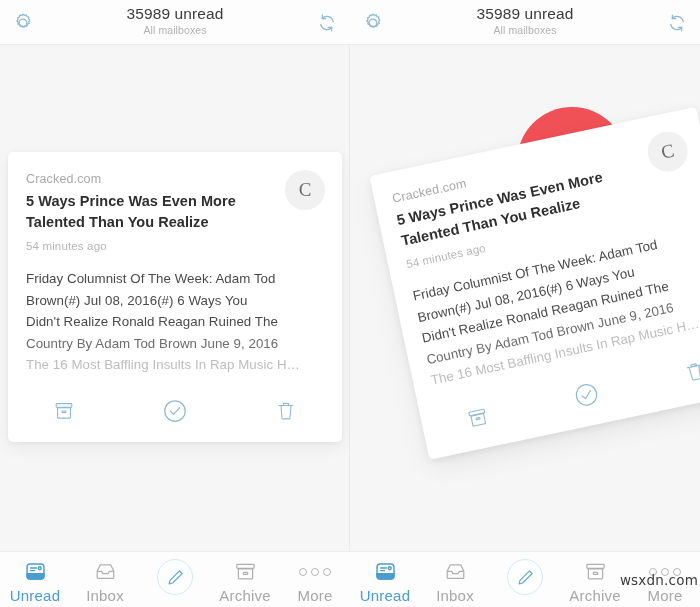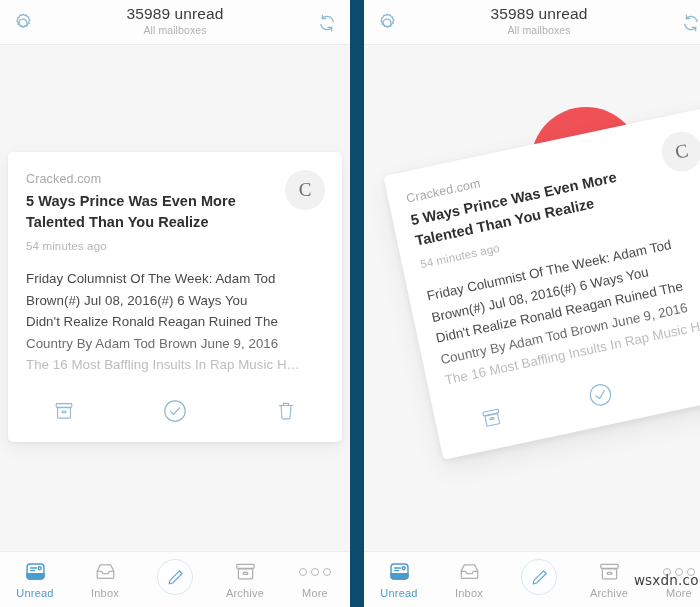--- a/index.html
+++ b/index.html
@@ -13,23 +13,22 @@
     overflow: hidden;
     background: #f7f7f7;
     font-family: "Liberation Sans", sans-serif;
     -webkit-font-smoothing: antialiased;
   }
 
   .screen {
     position: relative;
     width: 700px;
     height: 607px;
-    background: #0c4a6e;
-    display: flex;
-    gap: 14px;
+    background: #0369a1;
+    display: flex;
   }
 
   .panel {
     position: relative;
     width: 350px;
     height: 607px;
     background: #f6f6f6;
     overflow: hidden;
     flex: 0 0 350px;
   }
@@ -211,21 +210,21 @@
     display: flex;
     flex-direction: column;
     align-items: center;
     cursor: pointer;
     position: relative;
   }
   .tab .ic { height: 25px; display: flex; align-items: center; justify-content: center; }
   .tab .ic svg { display: block; }
   .tab .lbl {
     margin-top: 3px;
-    font-size: 11px;
+    font-size: 15px;
     color: #a7a7a7;
     letter-spacing: 0.2px;
   }
   .tab.active .lbl { color: #4b9ccd; }
   .tab.compose .ic {
     width: 34px; height: 34px;
     border-radius: 50%;
     border: 1px solid #d8e8f1;
     background: #fcfeff;
   }

